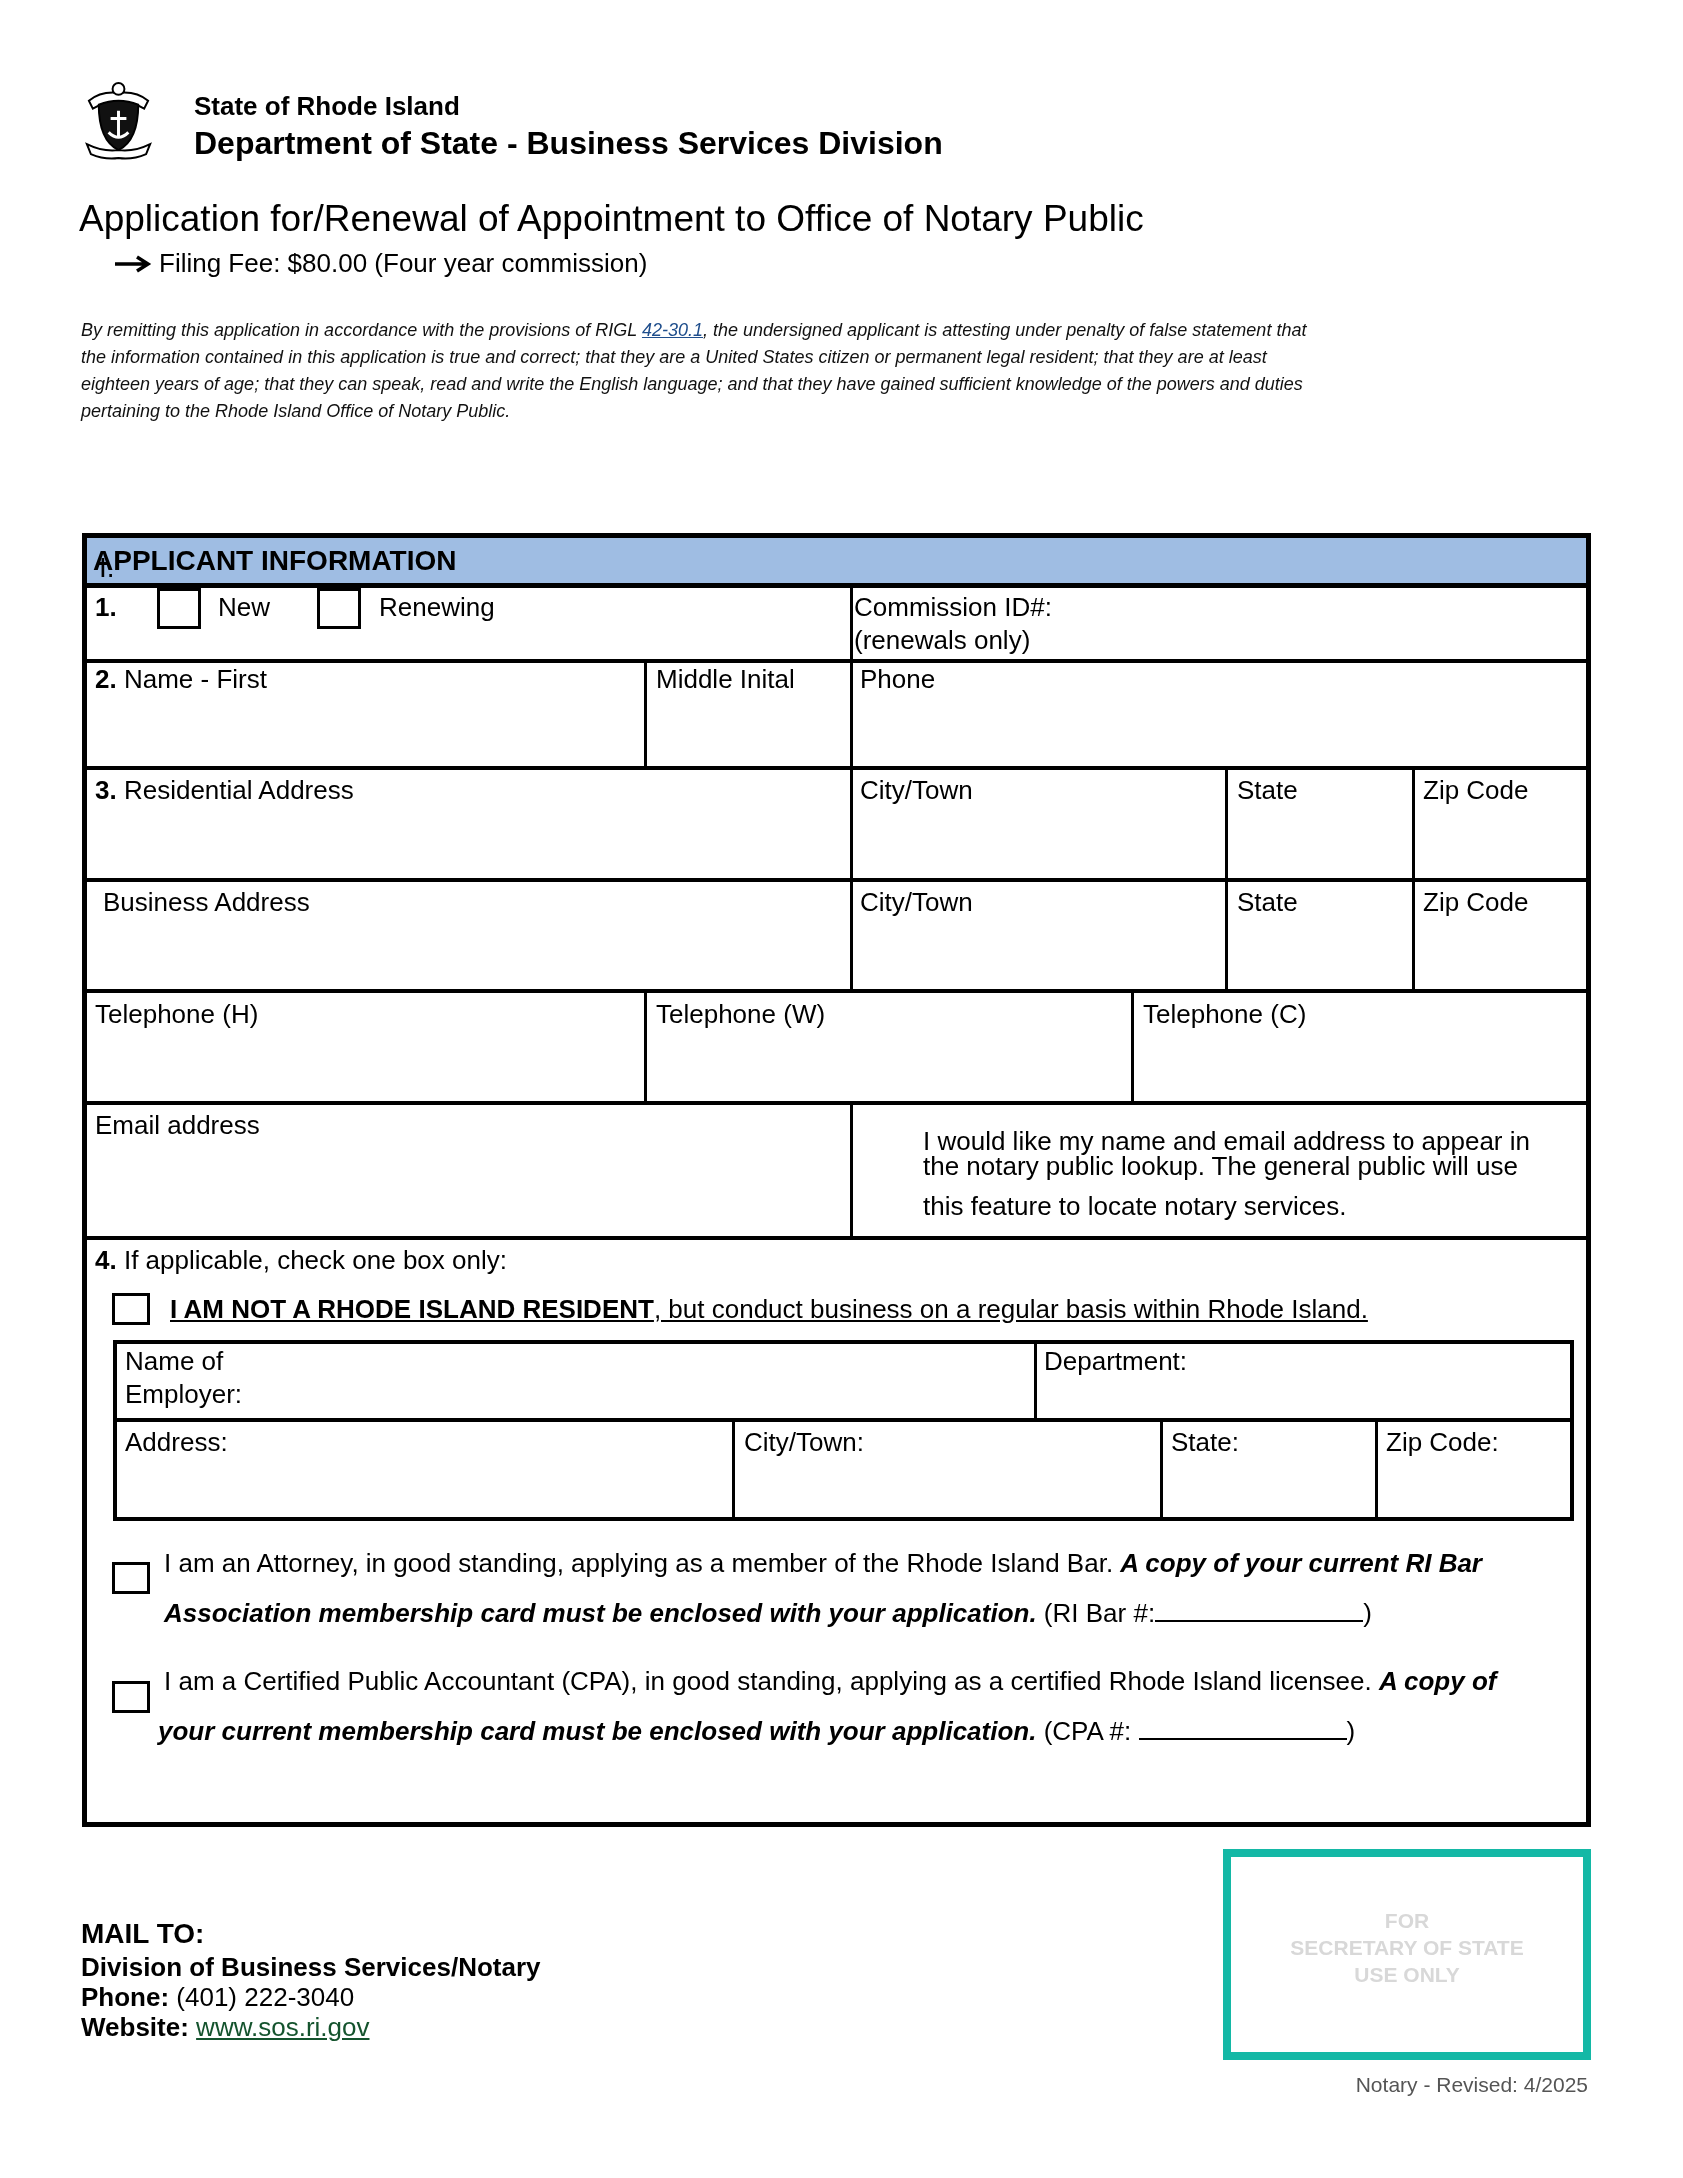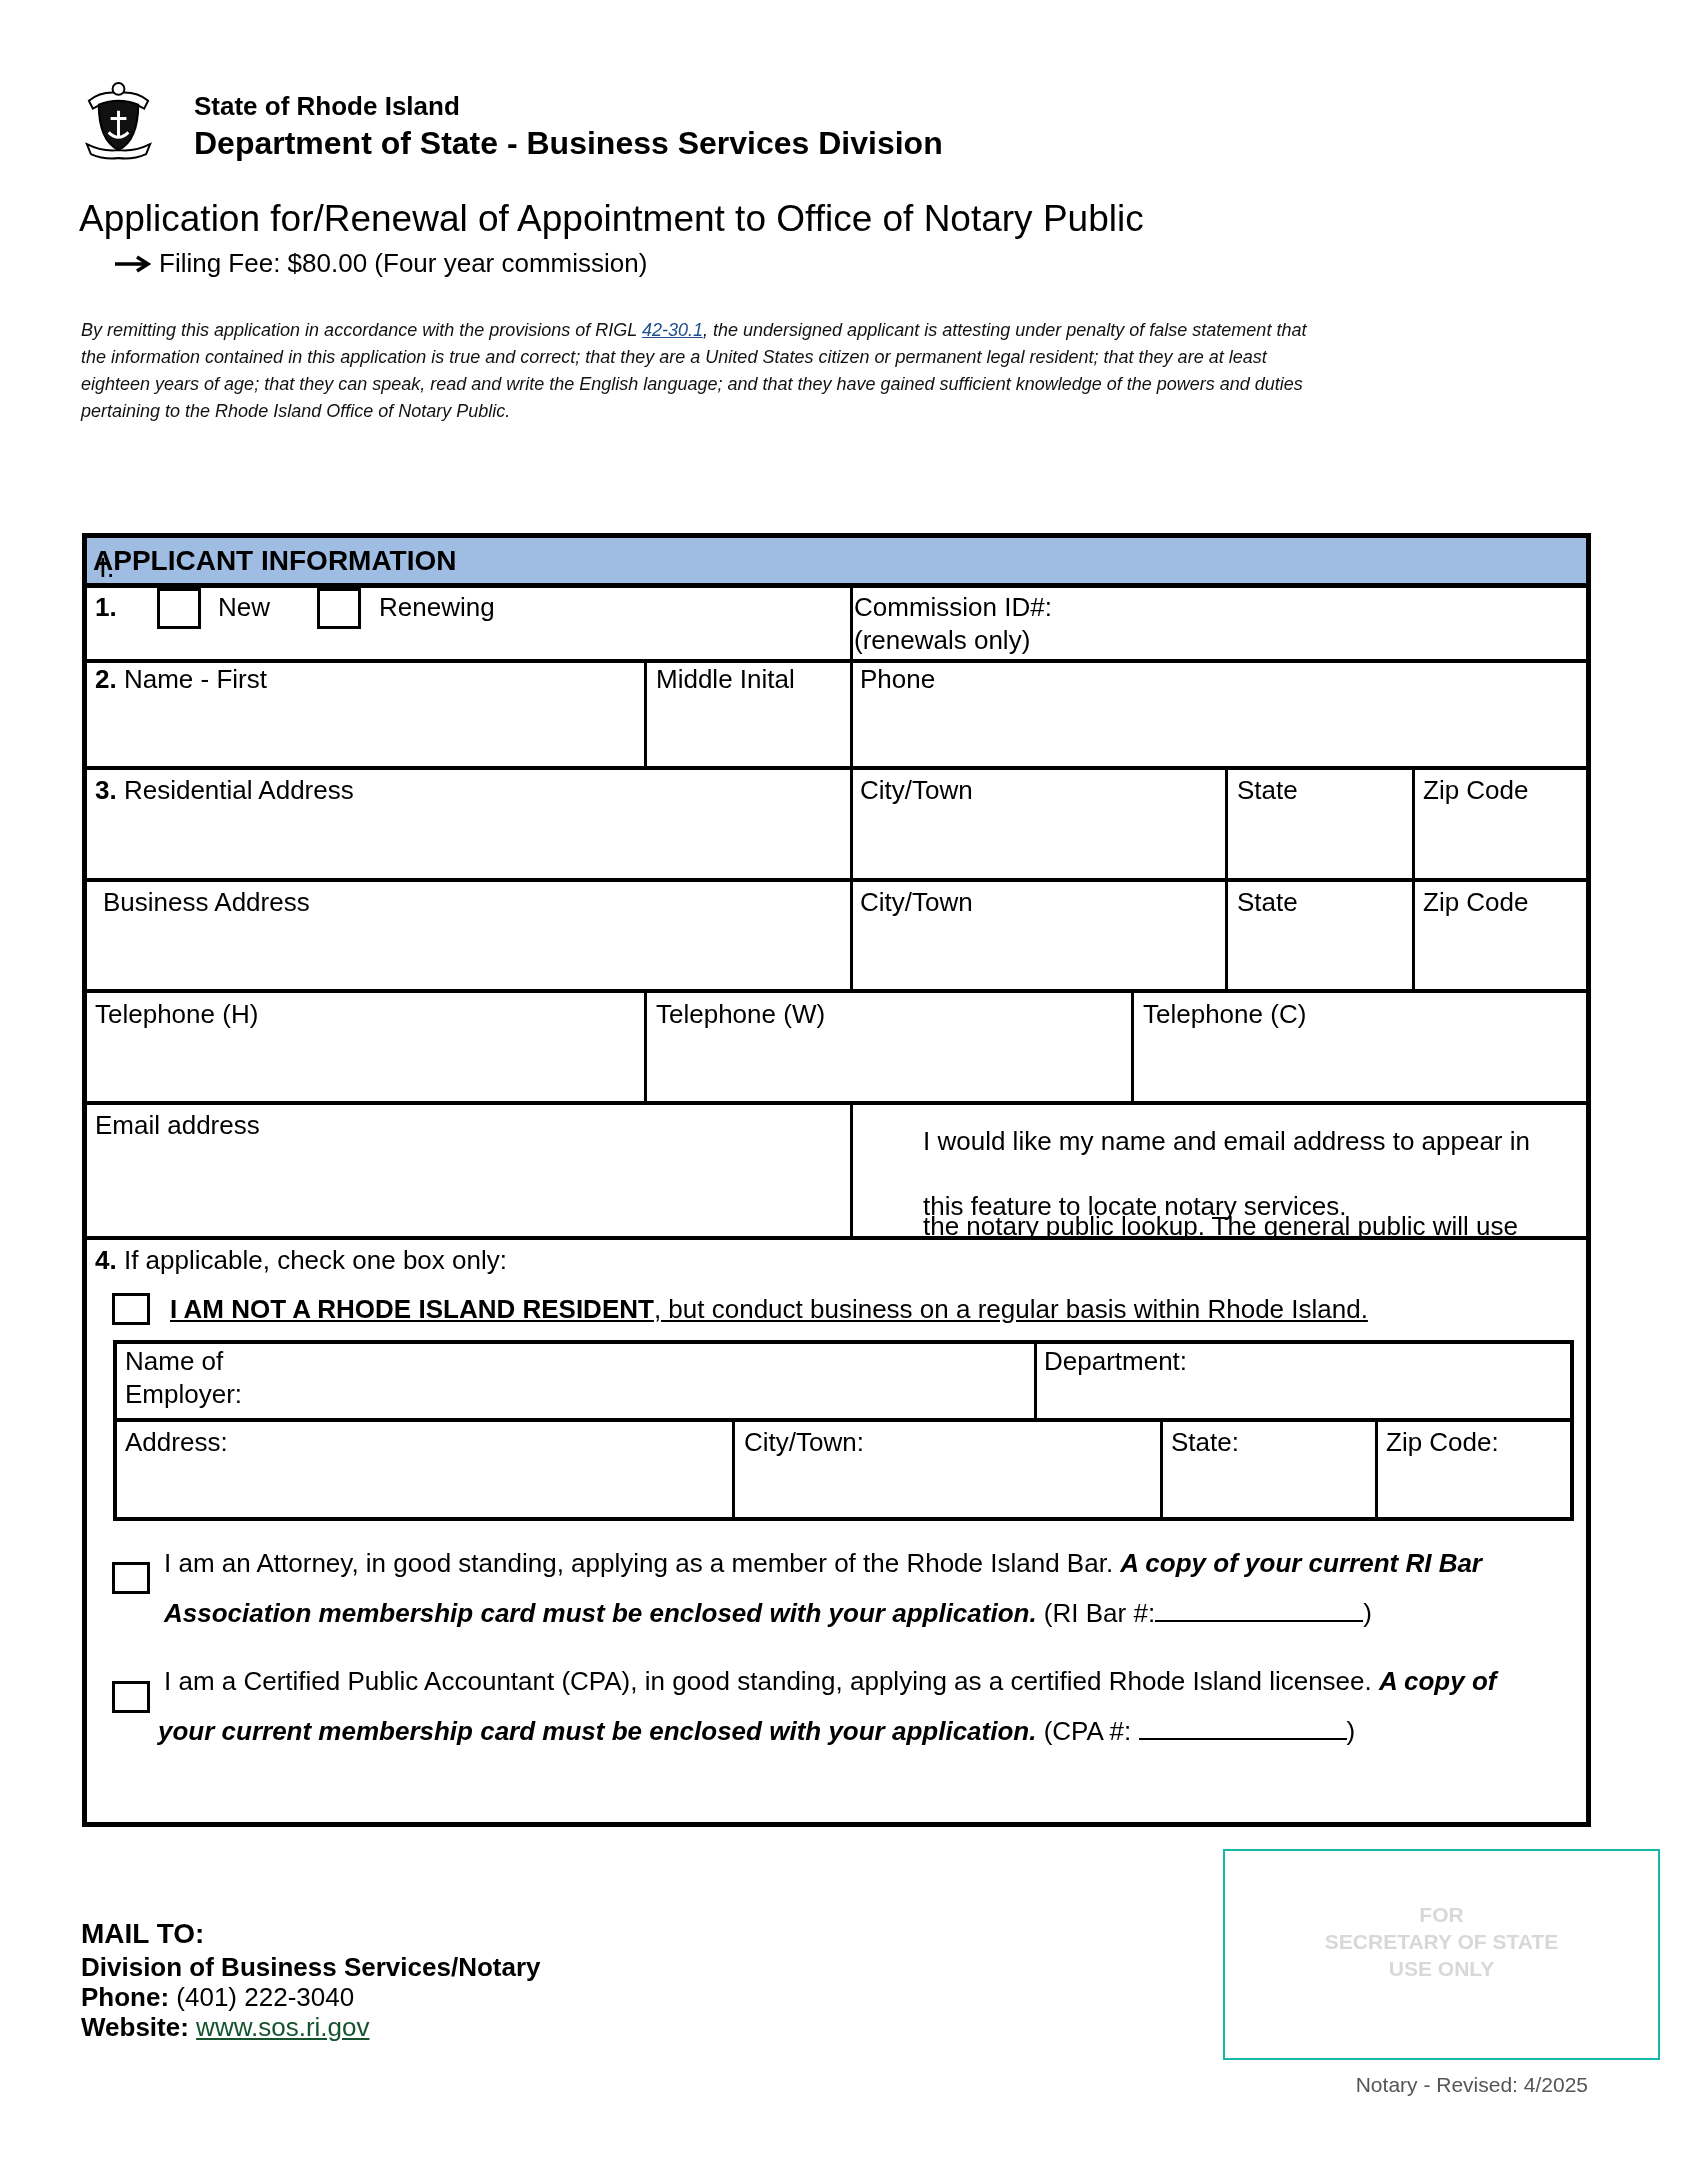--- a/index.html
+++ b/index.html
@@ -23,21 +23,21 @@
   .lbl { position:absolute; font-size:26px; line-height:33px; white-space:nowrap; }
   .cb { position:absolute; width:44px; height:41px; border:3px solid #000; box-sizing:border-box; background:#fff; }
   .cbs { position:absolute; width:38px; height:32px; border:3px solid #000; box-sizing:border-box; background:#fff; }
   .itb { position:absolute; left:113px; top:1340px; width:1461px; height:181px; border:4px solid #000; box-sizing:border-box; }
   .sec4p { position:absolute; font-size:26px; line-height:50px; }
   .bi { font-weight:bold; font-style:italic; }
   .blank { display:inline-block; width:208px; border-bottom:2px solid #000; height:24px; vertical-align:baseline; }
   .mail { left:81px; top:1916px; font-size:26px; line-height:30px; }
   .mail .h { font-weight:bold; font-size:28px; line-height:36px; }
   .mail a { color:#14532d; text-decoration:underline; }
-  .sos { left:1223px; top:1849px; width:437px; height:211px; border:2px solid #14b8a6; box-sizing:border-box; }
+  .sos { left:1223px; top:1849px; width:368px; height:211px; border:8px solid #14b8a6; box-sizing:border-box; }
   .sos div { position:absolute; left:0; right:0; top:50px; text-align:center; font-size:21px; font-weight:bold; color:#d8d8d8; line-height:27px; }
   .rev { right:95px; top:2073px; font-size:21px; color:#555; }
 </style>
 </head>
 <body>
 
 <div class="abs logo">
   <svg viewBox="0 0 76 84" width="75" height="83">
     <path d="M8 22 Q20 12 38 14 Q56 12 68 22 L64 30 Q50 22 38 24 Q26 22 12 30 Z" fill="#fff" stroke="#000" stroke-width="2"></path>
     <path d="M18 26 Q18 62 38 72 Q58 62 58 26 Q48 22 38 22 Q28 22 18 26 Z" fill="#111" stroke="#000" stroke-width="2"></path>
@@ -119,21 +119,21 @@
 <div class="lbl" style="left:95px;top:998px;">Telephone (H)</div>
 <div class="abs" style="left:91px;top:1033px;width:548px;height:65px;"></div>
 <div class="lbl" style="left:656px;top:998px;">Telephone (W)</div>
 <div class="abs" style="left:649px;top:1033px;width:477px;height:65px;"></div>
 <div class="lbl" style="left:1143px;top:998px;">Telephone (C)</div>
 <div class="abs" style="left:1137px;top:1033px;width:446px;height:65px;"></div>
 
 <div class="lbl" style="left:95px;top:1109px;">Email address</div>
 <div class="abs" style="left:91px;top:1143px;width:756px;height:89px;"></div>
 <div class="lbl" style="left:923px;top:1125px;">I would like my name and email address to appear in</div>
-<div class="lbl" style="left:923px;top:1210px;">the notary public lookup. The general public will use</div>
+<div class="lbl" style="left:923px;top:1150px;">the notary public lookup. The general public will use</div>
 <div class="lbl" style="left:923px;top:1190px;">this feature to locate notary services.</div>
 
 <div class="lbl" style="left:95px;top:1244px;"><b>4.</b> <span>If applicable, check one box only:</span></div>
 <div class="cbs" style="left:112px;top:1293px;"></div>
 <div class="lbl" style="left:170px;top:1293px;text-decoration:underline;"><b>I AM NOT A RHODE ISLAND RESIDENT</b><span>, but conduct business on a regular basis within Rhode Island.</span></div>
 
 <div class="itb"></div>
 <div class="hl" style="left:117px;top:1418px;width:1453px;"></div>
 <div class="vl" style="left:1034px;top:1343px;height:75px;"></div>
 <div class="vl" style="left:732px;top:1422px;height:95px;"></div>

